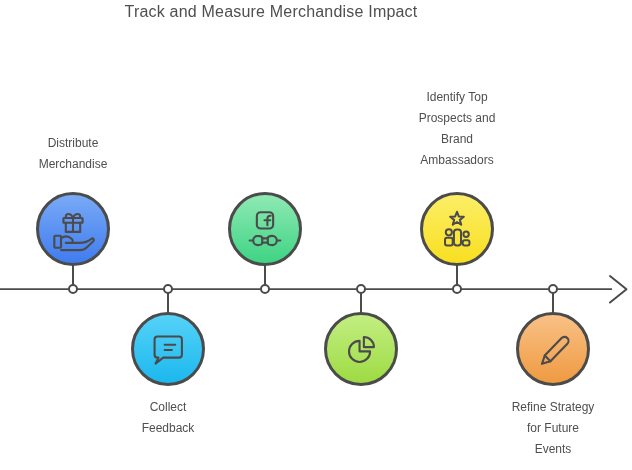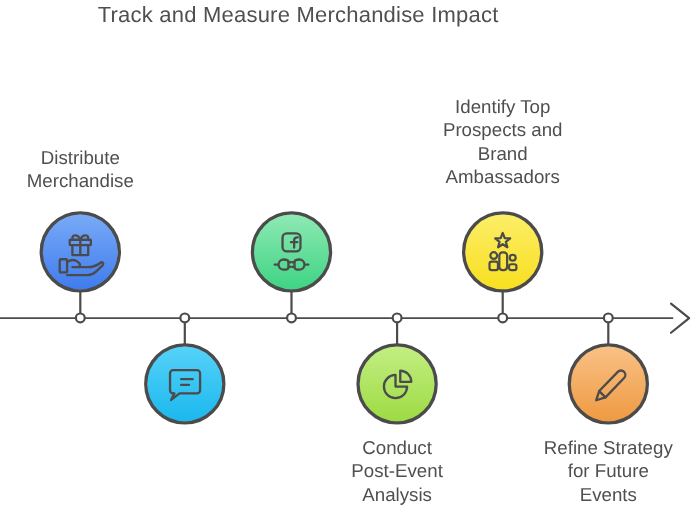--- a/index.html
+++ b/index.html
@@ -18,21 +18,21 @@
     height: 470px;
     background: var(--bg, #fff);
     overflow: hidden;
   }
   .title {
     position: absolute;
     top: 3px;
     left: 0;
     width: 542px;
     text-align: center;
-    font-size: 20px;
+    font-size: 16px;
     font-weight: 500;
     color: var(--text, #4f4f4f);
     letter-spacing: 0.2px;
   }
   .timeline-svg {
     position: absolute;
     inset: 0;
     z-index: 1;
   }
   .connector {
@@ -68,21 +68,21 @@
     height: 10px;
     border: 2px solid var(--line, #4b4b4b);
     border-radius: 50%;
     background: #ffffff;
     z-index: 3;
   }
   .label {
     position: absolute;
     width: 176px;
     text-align: center;
-    font-size: 17px;
+    font-size: 12px;
     line-height: 21px;
     font-weight: 500;
     color: var(--text, #4f4f4f);
     white-space: pre-line;
     z-index: 2;
   }
 </style>
 </head>
 <body>
 
@@ -106,20 +106,22 @@
         <rect x="14" y="12.5" width="20" height="5" rx="0.5"></rect>
         <path d="M16.5 17.5 v9.5 h15 v-9.5"></path>
         <path d="M24 12.5 v14.5"></path>
         <rect x="4.5" y="31" width="7" height="12.5" rx="1"></rect>
         <path d="M11.5 33.5 c4 -2.5 7.8 -2.3 11 0.6 c2.4 2.1 1.2 4.4 -1.6 4.4 h-4.4 m4.9 0 h9.6 c4.6 0 8.8 -1.4 12.2 -4.2 c1.6 -1.3 3.5 0.8 2 2.4 l-6.6 6.3 c-2 1.9 -4.7 3 -7.5 3 H11.5"></path>
       </g>
     </svg>
   </div>
   <div class="dot" style="left:68px;"></div>
 
+  <div class="label" style="left:80px; top:397px;">Collect
+Feedback</div>
   <div class="connector below" style="left:167px;"></div>
   <div class="circle below" style="left: 131px; background: linear-gradient(rgb(85, 210, 248), rgb(28, 184, 238));">
     <svg viewBox="0 0 48 48">
       <g fill="none" stroke="currentColor" stroke-width="2.2" stroke-linecap="round" stroke-linejoin="round">
         <path d="M13 11 h22.5 a3 3 0 0 1 3 3 v16 a3 3 0 0 1 -3 3 H19 l-8 6.2 3.1 -6.2 H13 a3 3 0 0 1 -3 -3 v-16 a3 3 0 0 1 3 -3 z"></path>
         <path d="M20.5 19.5 h11"></path>
         <path d="M20.5 25 h7.5"></path>
       </g>
     </svg>
   </div>
@@ -136,23 +138,20 @@
         <path d="M16.5 31.2 a4.8 4.8 0 1 0 0 9.6 c2.9 0 4.6 -0.9 4.6 -2.1 v-5.4 c0 -1.2 -1.7 -2.1 -4.6 -2.1 z"></path>
         <path d="M21.3 33.8 h2 M21.3 38.2 h2"></path>
         <path d="M31.5 31.2 a4.8 4.8 0 1 1 0 9.6 c-2.9 0 -4.6 -0.9 -4.6 -2.1 v-5.4 c0 -1.2 1.7 -2.1 4.6 -2.1 z"></path>
         <path d="M26.7 33.8 h-2 M26.7 38.2 h-2"></path>
         <path d="M37 36 h3"></path>
       </g>
     </svg>
   </div>
   <div class="dot" style="left:260px;"></div>
 
-  <div class="label" style="left:273px; top:397px;">Conduct
-Post-Event
-Analysis</div>
   <div class="connector below" style="left:360px;"></div>
   <div class="circle below" style="left: 324px; background: linear-gradient(rgb(195, 238, 130), rgb(157, 219, 67));">
     <svg viewBox="0 0 48 48">
       <g fill="none" stroke="currentColor" stroke-width="2.2" stroke-linecap="round" stroke-linejoin="round">
         <path d="M22.5 15.5 a11 11 0 1 0 11 11 L22.5 26.5 z"></path>
         <path d="M27 11.5 a10.5 10.5 0 0 1 10.5 10.5 L27 22 z"></path>
       </g>
     </svg>
   </div>
   <div class="dot" style="left:356px;"></div>

